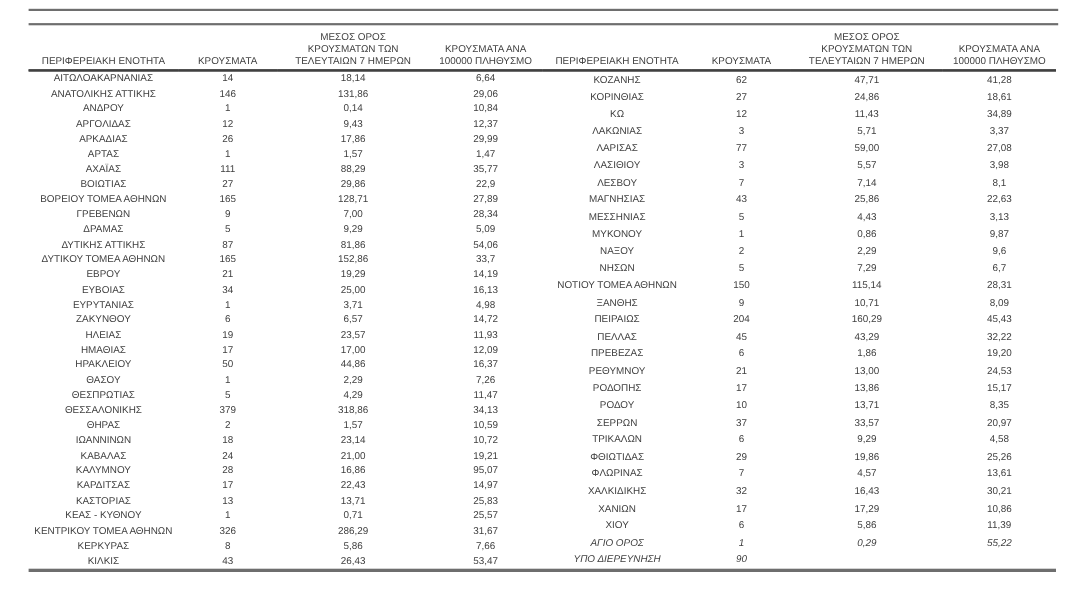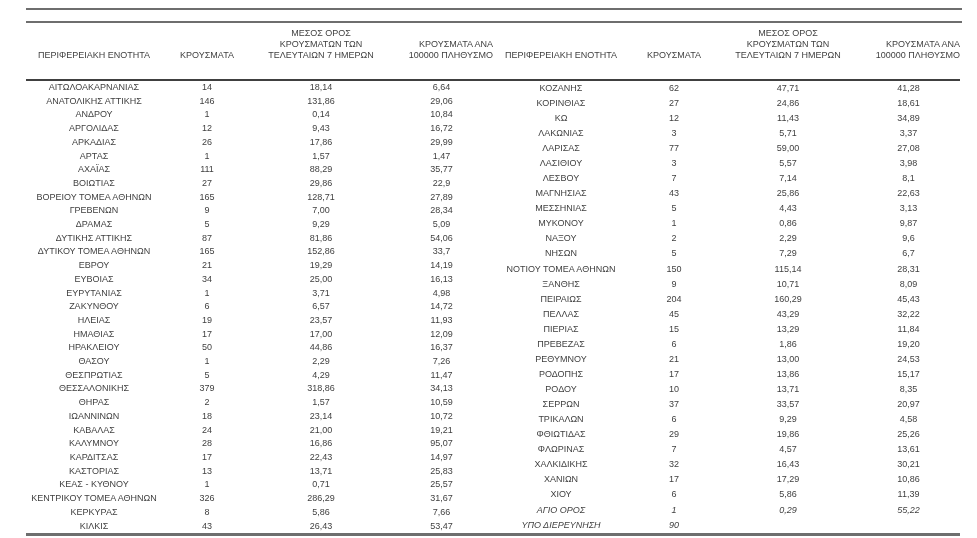--- a/index.html
+++ b/index.html
@@ -17,26 +17,26 @@
   table.half {
     border-collapse:collapse; table-layout:fixed;
     width:467px; font-size:9px;
   }
   col.c-region  { width:136px; }
   col.c-cases   { width:90px;  }
   col.c-avg7    { width:138px; }
   col.c-per100k { width:103px; }
   th {
     font-weight:normal; text-align:center; vertical-align:bottom;
-    padding:0 0 18px 0; line-height:11px;
+    padding:0 0 2px 0; line-height:11px;
     border-bottom:2px solid #404040;
   }
   th .hdr { display:inline-block; }
   th .hdr-avg7    { max-width:110px; }
-  th .hdr-per100k { max-width:122px;text-align:right; }
+  th .hdr-per100k { max-width:122px; }
   td {
     text-align:center; padding:0;
     height:13.7px; line-height:13.7px;
     white-space:nowrap; overflow:hidden;
   }
   tr.italic td { font-style:italic;margin-top:42px; }
 </style>
 </head>
 <body>
 
@@ -77,21 +77,21 @@
           <tr>
             <td>ΑΝΔΡΟΥ</td>
             <td>1</td>
             <td>0,14</td>
             <td>10,84</td>
           </tr>
           <tr>
             <td>ΑΡΓΟΛΙΔΑΣ</td>
             <td>12</td>
             <td>9,43</td>
-            <td>16,72</td>
+            <td>12,37</td>
           </tr>
           <tr>
             <td>ΑΡΚΑΔΙΑΣ</td>
             <td>26</td>
             <td>17,86</td>
             <td>29,99</td>
           </tr>
           <tr>
             <td>ΑΡΤΑΣ</td>
             <td>1</td>
@@ -369,26 +369,20 @@
             <td>160,29</td>
             <td>45,43</td>
           </tr>
           <tr>
             <td>ΠΕΛΛΑΣ</td>
             <td>45</td>
             <td>43,29</td>
             <td>32,22</td>
           </tr>
           <tr>
-            <td>ΠΙΕΡΙΑΣ</td>
-            <td>15</td>
-            <td>13,29</td>
-            <td>11,84</td>
-          </tr>
-          <tr>
             <td>ΠΡΕΒΕΖΑΣ</td>
             <td>6</td>
             <td>1,86</td>
             <td>19,20</td>
           </tr>
           <tr>
             <td>ΡΕΘΥΜΝΟΥ</td>
             <td>21</td>
             <td>13,00</td>
             <td>24,53</td>

